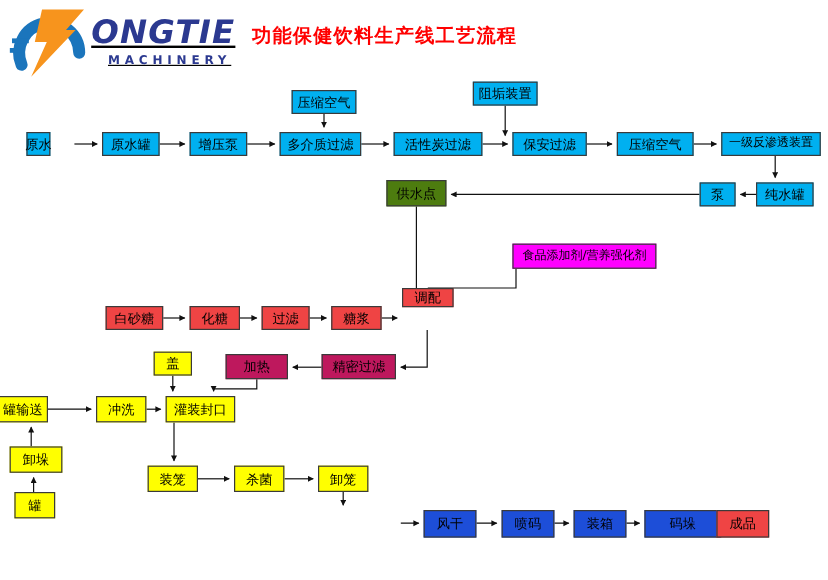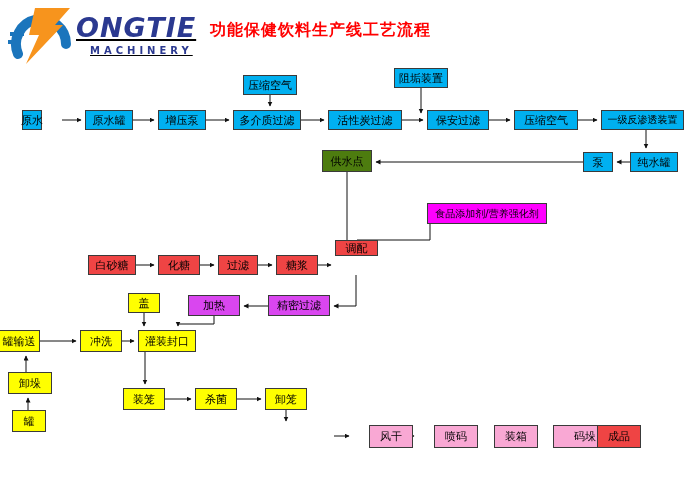--- a/index.html
+++ b/index.html
@@ -19,22 +19,22 @@
   }
   
   .node{
     position:absolute;display:flex;align-items:center;justify-content:center;
     border:1px solid #3a3a3a;box-sizing:border-box;font-size:11px;color:#000;
     white-space:nowrap;line-height:1;
   }
   .blue{background:#00B0F0;}
   .green{background:#ef4444;}
   .yellow{background:#FFFF00;}
-  .orange{background:#d946ef;}
-  .purple{background:#f9a8d4;margin-left:16px;}
+  .orange{background:#be185d;}
+  .purple{background:#1d4ed8;}
   .magenta{background:#FF00FF;margin-left:27px;}
   .gray{background:#4d7c0f;}
   .small{font-size:10px;}
   .connectors{position:absolute;left:0;top:0;}
 </style>
 </head>
 <body>
 
 <div class="canvas">
 

